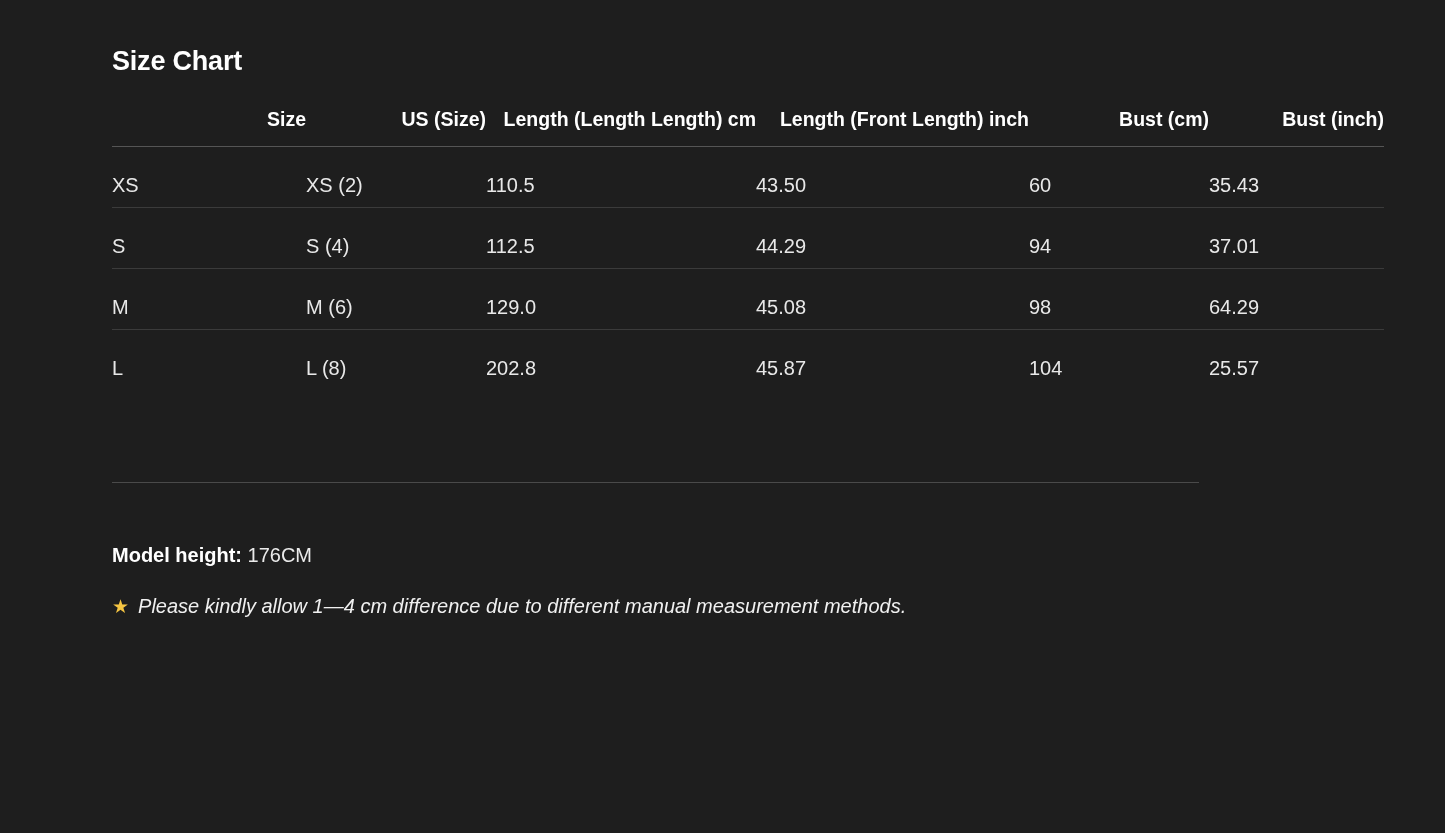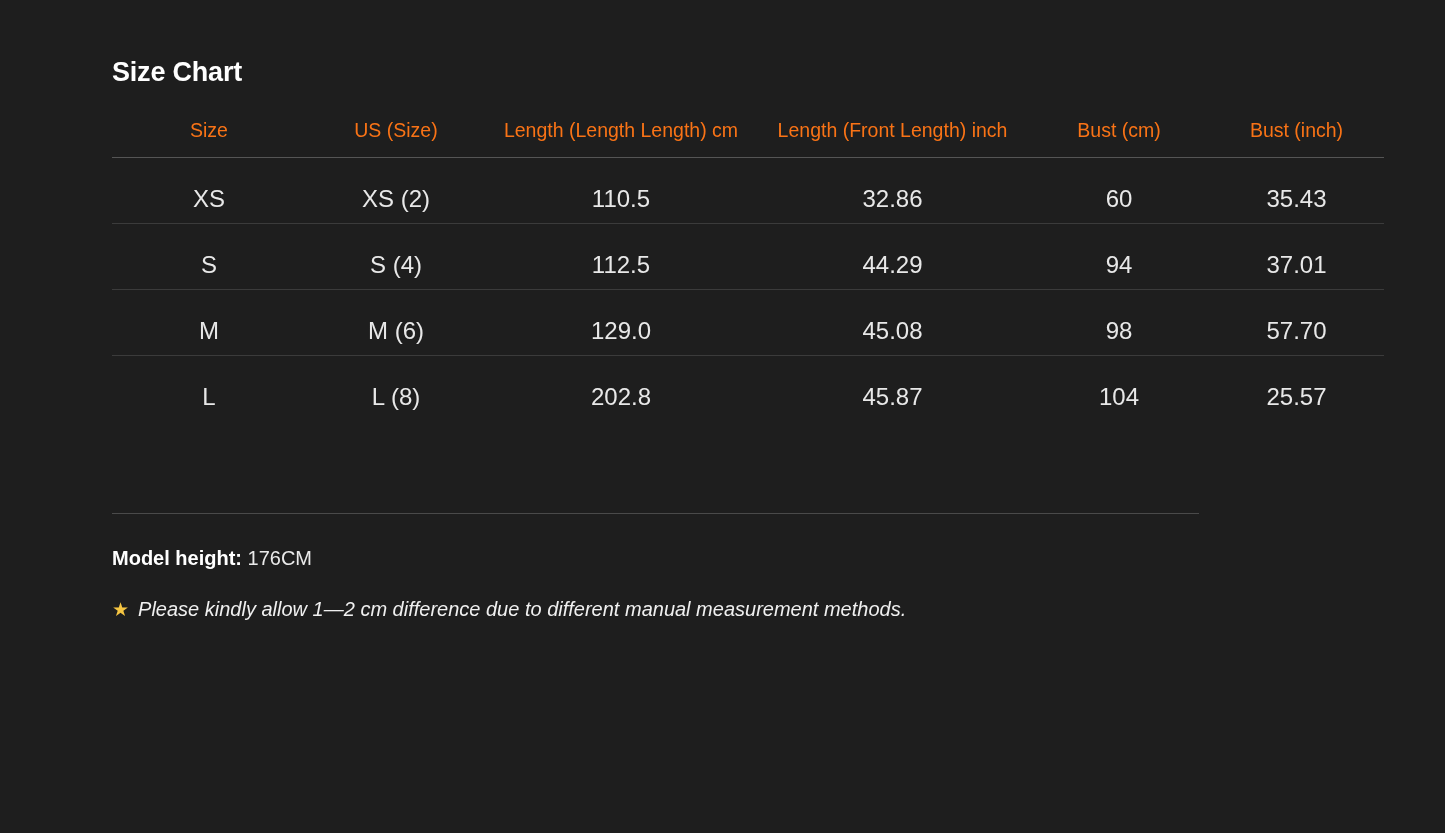--- a/index.html
+++ b/index.html
@@ -22,41 +22,41 @@
     background: #1e1e1e;
     box-sizing: border-box;
     padding: 0 112px;
   }
   .title {
     font-size: 27px;
     font-weight: bold;
     letter-spacing: -0.2px;
     color: #ffffff;
     padding-top: 44px;
-    margin: 13px 0 30px 0;
+    margin: 2px 0 30px 0;
   }
 
   table.size-table {
     border-collapse: collapse;
     width: 1272px;
     table-layout: fixed;
   }
   table.size-table th {
-    text-align: center;
+    text-align: right;
     font-size: 19.5px;
-    font-weight: normal;
-    color: #f97316;
+    font-weight: bold;
+    color: #ffffff;
     padding: 0 0 13px 0;
     vertical-align: top;
     line-height: 1.32;
     border-bottom: 1px solid #555555;
   }
   table.size-table td {
-    text-align: center;
-    font-size: 24px;
+    text-align: left;
+    font-size: 20px;
     font-weight: normal;
     color: #e8e8e8;
     padding: 25px 0 9px 0;
     vertical-align: middle;
     border-bottom: 1px solid #3b3b3b;
     line-height: 1.3;
   }
   table.size-table tbody tr:last-child td {
     border-bottom: none;
   }
@@ -68,21 +68,21 @@
   col.c5 { width: 175px; }
 
   .divider {
     width: 1087px;
     height: 1px;
     background: #4a4a4a;
     margin-top: 92px;
   }
 
   .model-info {
-    margin-top: 32px;
+    margin-top: 60px;
   }
   .model-line {
     font-size: 20px;
     color: #f0f0f0;
     margin-bottom: 21px;
     line-height: 1.2;
   }
   .model-line .lbl {
     font-weight: bold;
     color: #ffffff;
@@ -132,39 +132,39 @@
         <th>Length (Front Length) inch</th>
         <th>Bust (cm)</th>
         <th>Bust (inch)</th>
       </tr>
     </thead>
     <tbody>
       <tr>
         <td>XS</td>
         <td>XS (2)</td>
         <td>110.5</td>
-        <td>32.86</td>
+        <td>43.50</td>
         <td>60</td>
         <td>35.43</td>
       </tr>
       <tr>
         <td>S</td>
         <td>S (4)</td>
         <td>112.5</td>
         <td>44.29</td>
         <td>94</td>
         <td>37.01</td>
       </tr>
       <tr>
         <td>M</td>
         <td>M (6)</td>
         <td>129.0</td>
         <td>45.08</td>
         <td>98</td>
-        <td>57.70</td>
+        <td>64.29</td>
       </tr>
       <tr>
         <td>L</td>
         <td>L (8)</td>
         <td>202.8</td>
         <td>45.87</td>
         <td>104</td>
         <td>25.57</td>
       </tr>
     </tbody>
@@ -174,16 +174,16 @@
 
   <div class="model-info">
     <div class="model-line">
       <span class="lbl">Model height:</span>
       <span class="val">176CM</span>
     </div>
   </div>
 
   <div class="note">
     <span class="star">★</span>
-    <span>Please kindly allow 1—2 cm difference due to different manual measurement methods.</span>
+    <span>Please kindly allow 1—4 cm difference due to different manual measurement methods.</span>
   </div>
 
 </div>
 
 </body></html>

